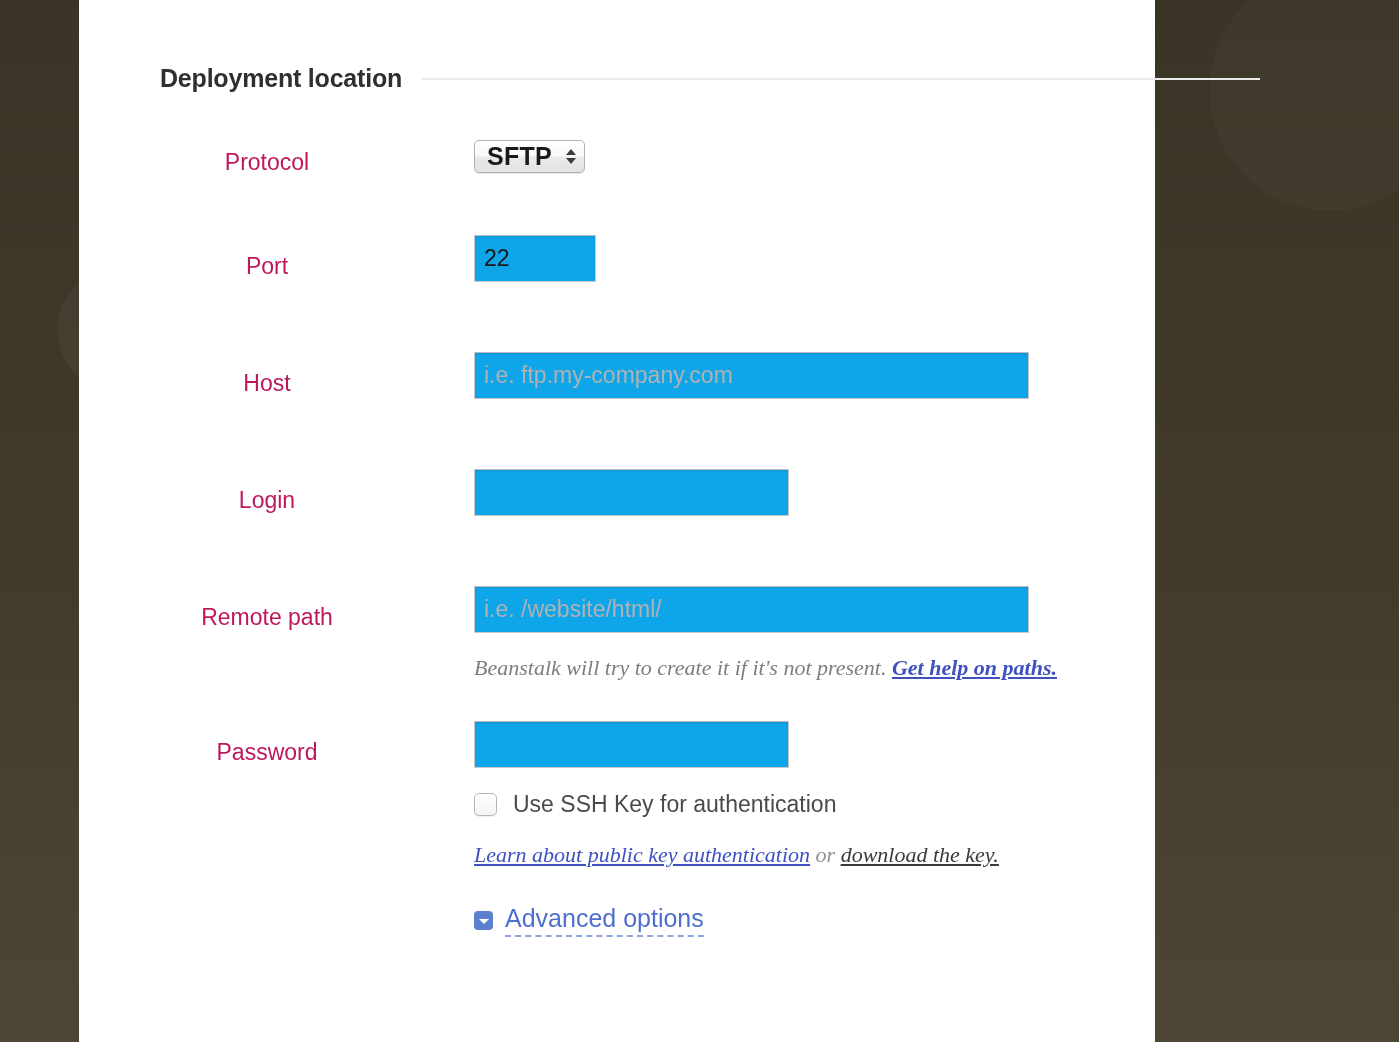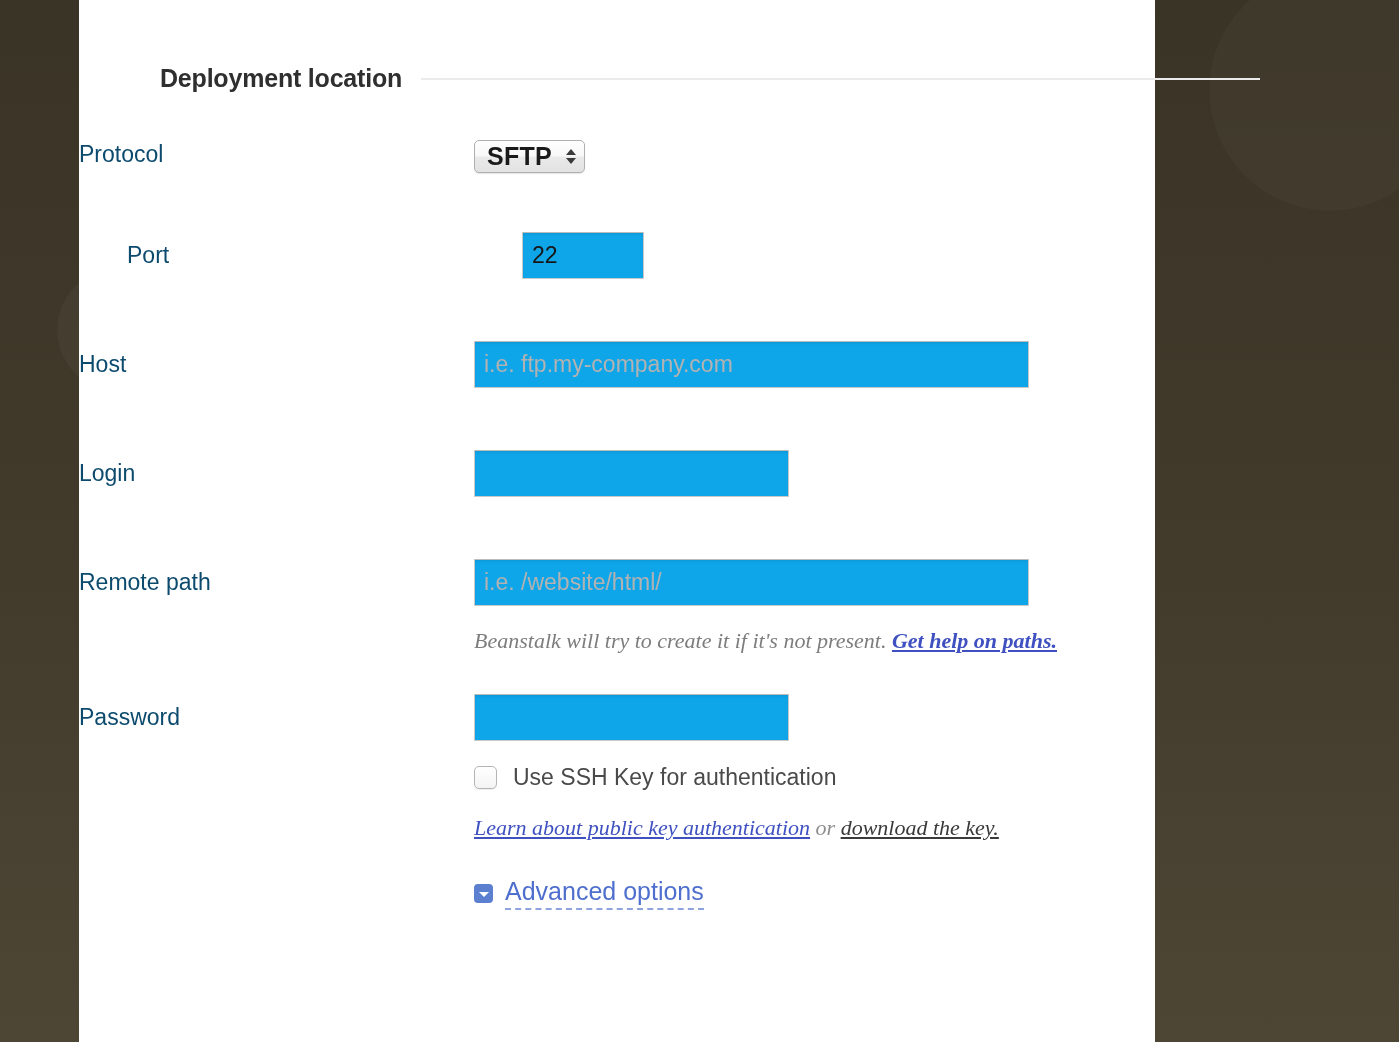--- a/index.html
+++ b/index.html
@@ -57,26 +57,27 @@
     position: absolute;
     left: 0; top: 140px;
     width: 1239px;
   }
   .row {
     display: flex;
     align-items: flex-start;
   }
   .lbl {
     width: 395px;
-    text-align: left;
+    text-align: center;
     padding-right: 19px;
-    color: #0c4a6e;
+    color: #be185d;
     font-size: 23px;
     line-height: 28px;
     white-space: nowrap;
+    margin-top: 8px;
   }
   .ctl { position: relative; }
 
   
   .select-btn {
     display: inline-flex;
     align-items: center;
     height: 33px;
     padding: 0 8px 0 12px;
     border: 1px solid #b0b0b0;
@@ -218,21 +219,21 @@
         <div class="select-btn">
           <span class="select-value">SFTP</span>
           <span class="select-arrows">
             <span class="arr-up"></span>
             <span class="arr-dn"></span>
           </span>
         </div>
       </div>
     </div>
 
-    <div class="row" style="margin-bottom:62px;padding-left:48px;">
+    <div class="row" style="margin-bottom:62px;">
       <div class="lbl" style="line-height:47px;">Port</div>
       <div class="ctl">
         <input class="tinput w-port" type="text" value="22" style="">
       </div>
     </div>
 
     <div class="row" style="margin-bottom:62px;">
       <div class="lbl" style="line-height:47px;">Host</div>
       <div class="ctl">
         <input class="tinput w-wide" type="text" placeholder="i.e. ftp.my-company.com" style="">

